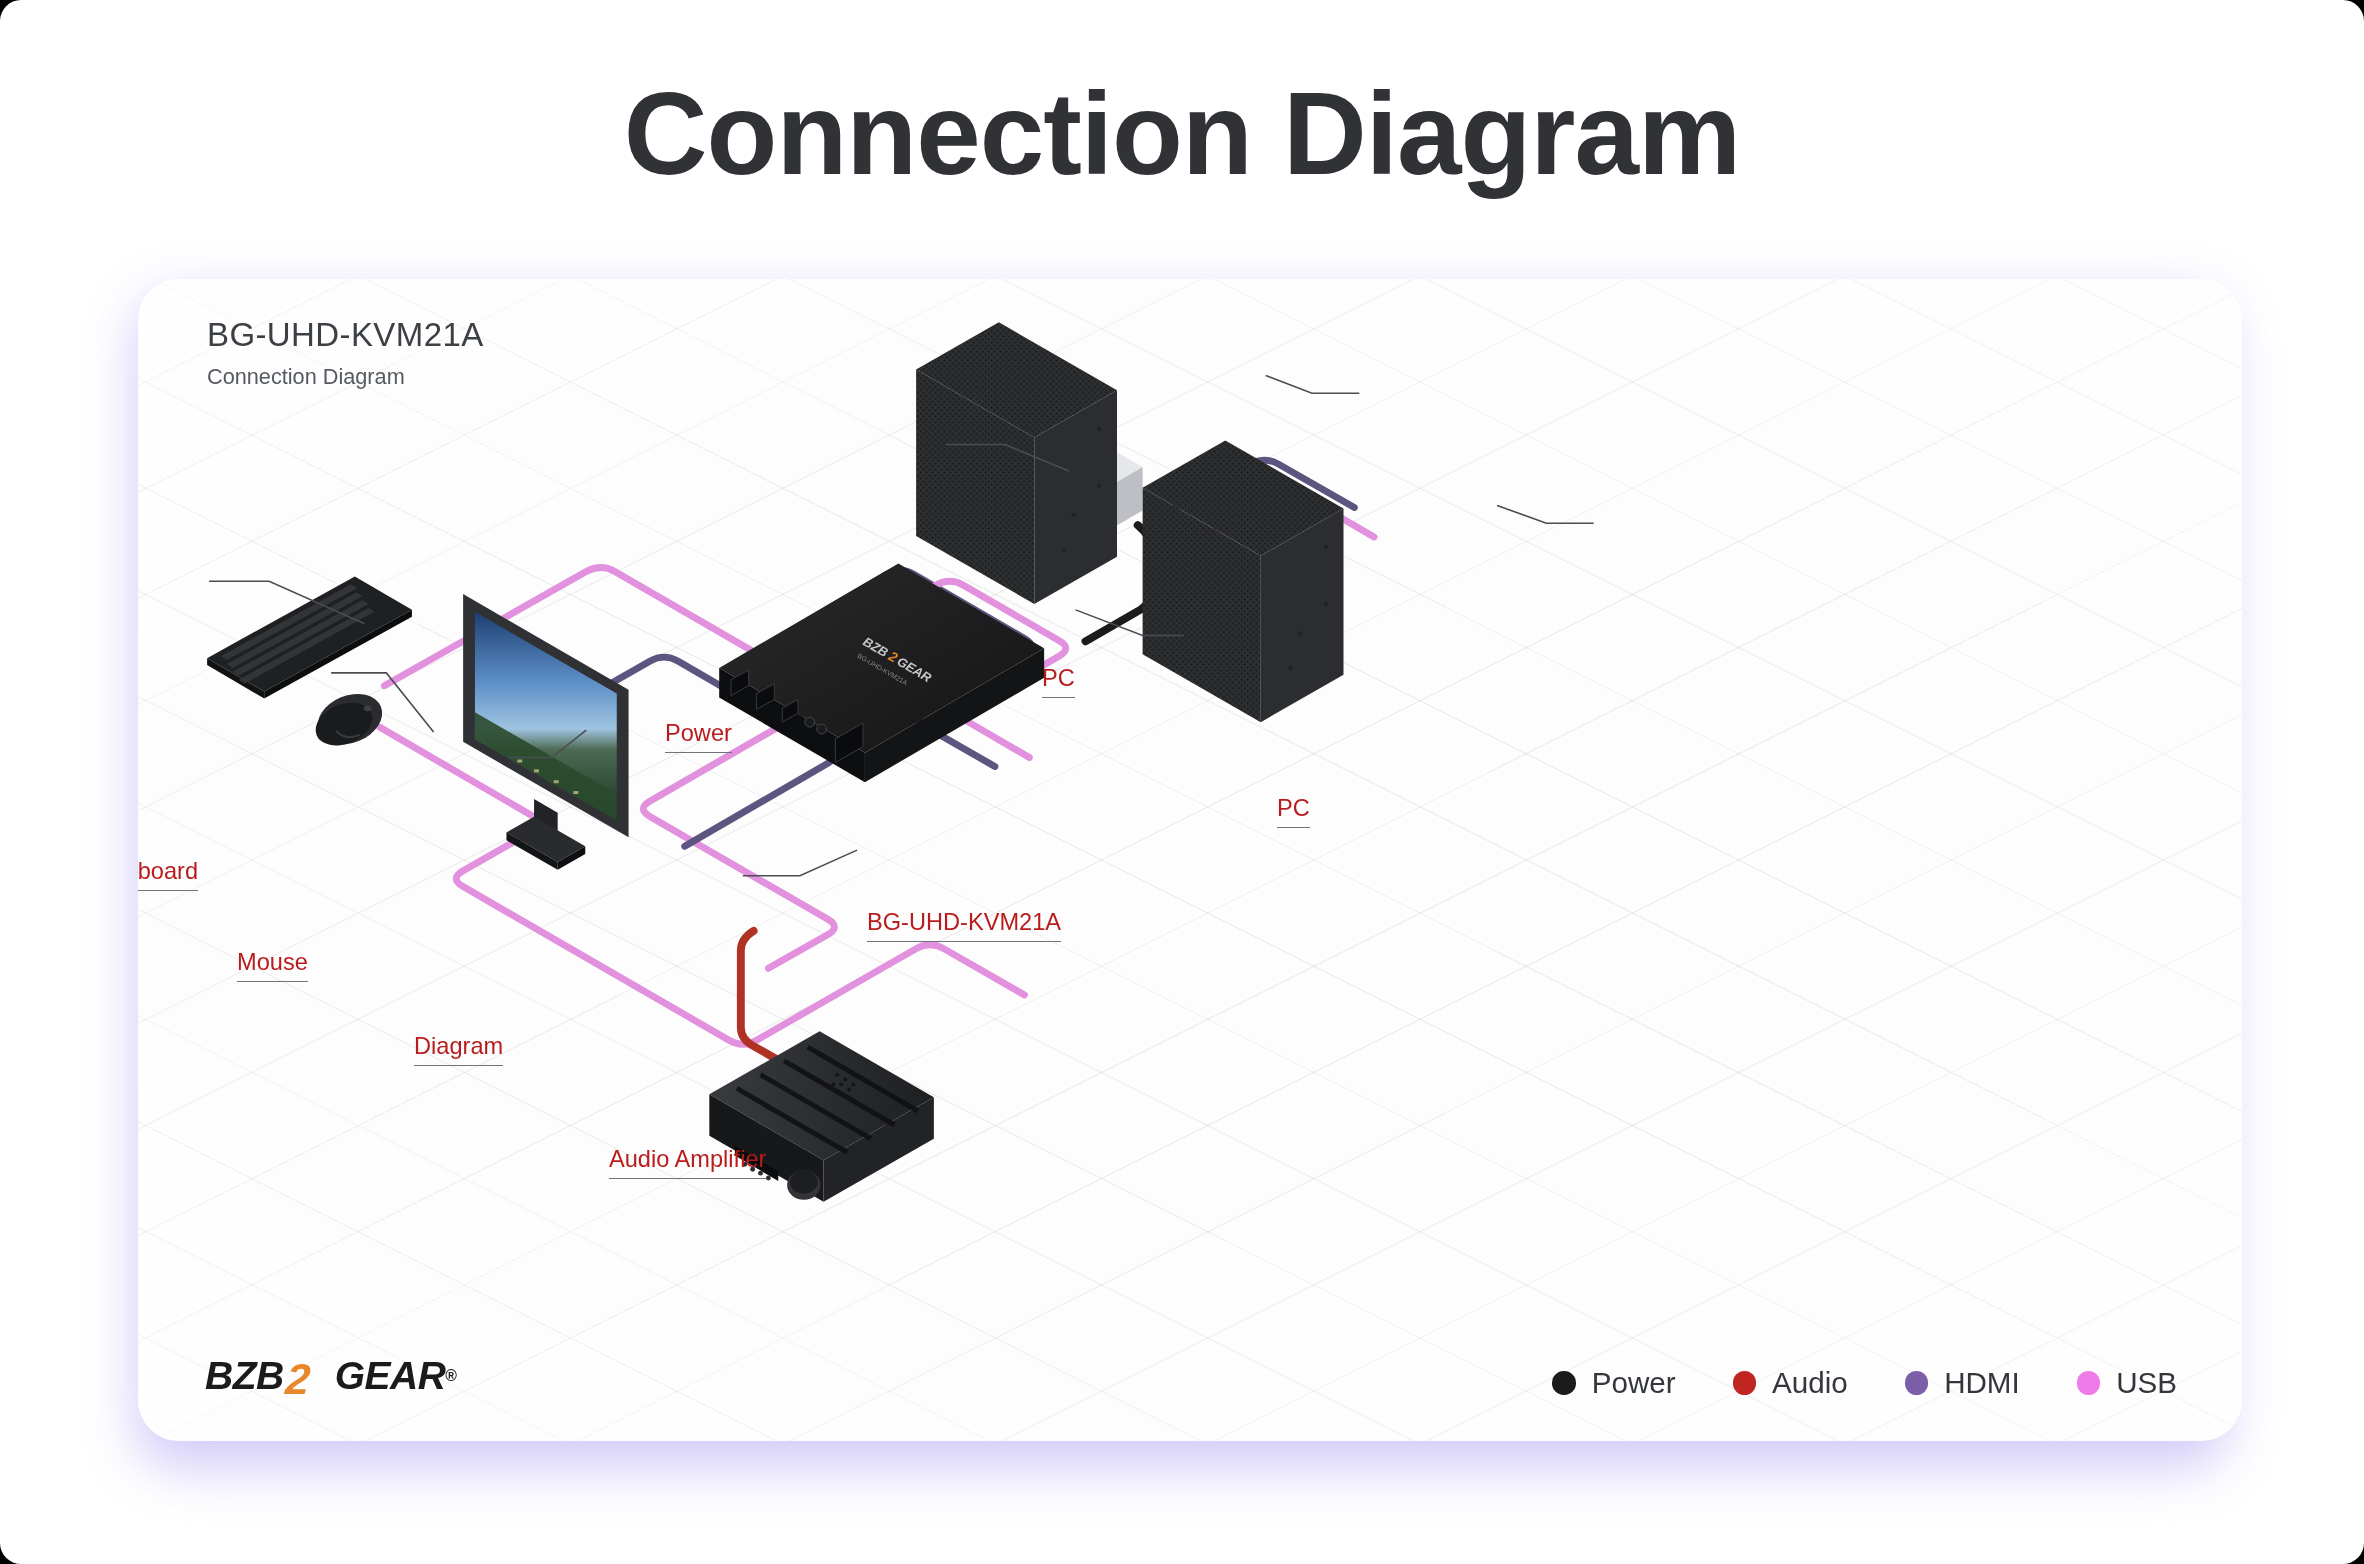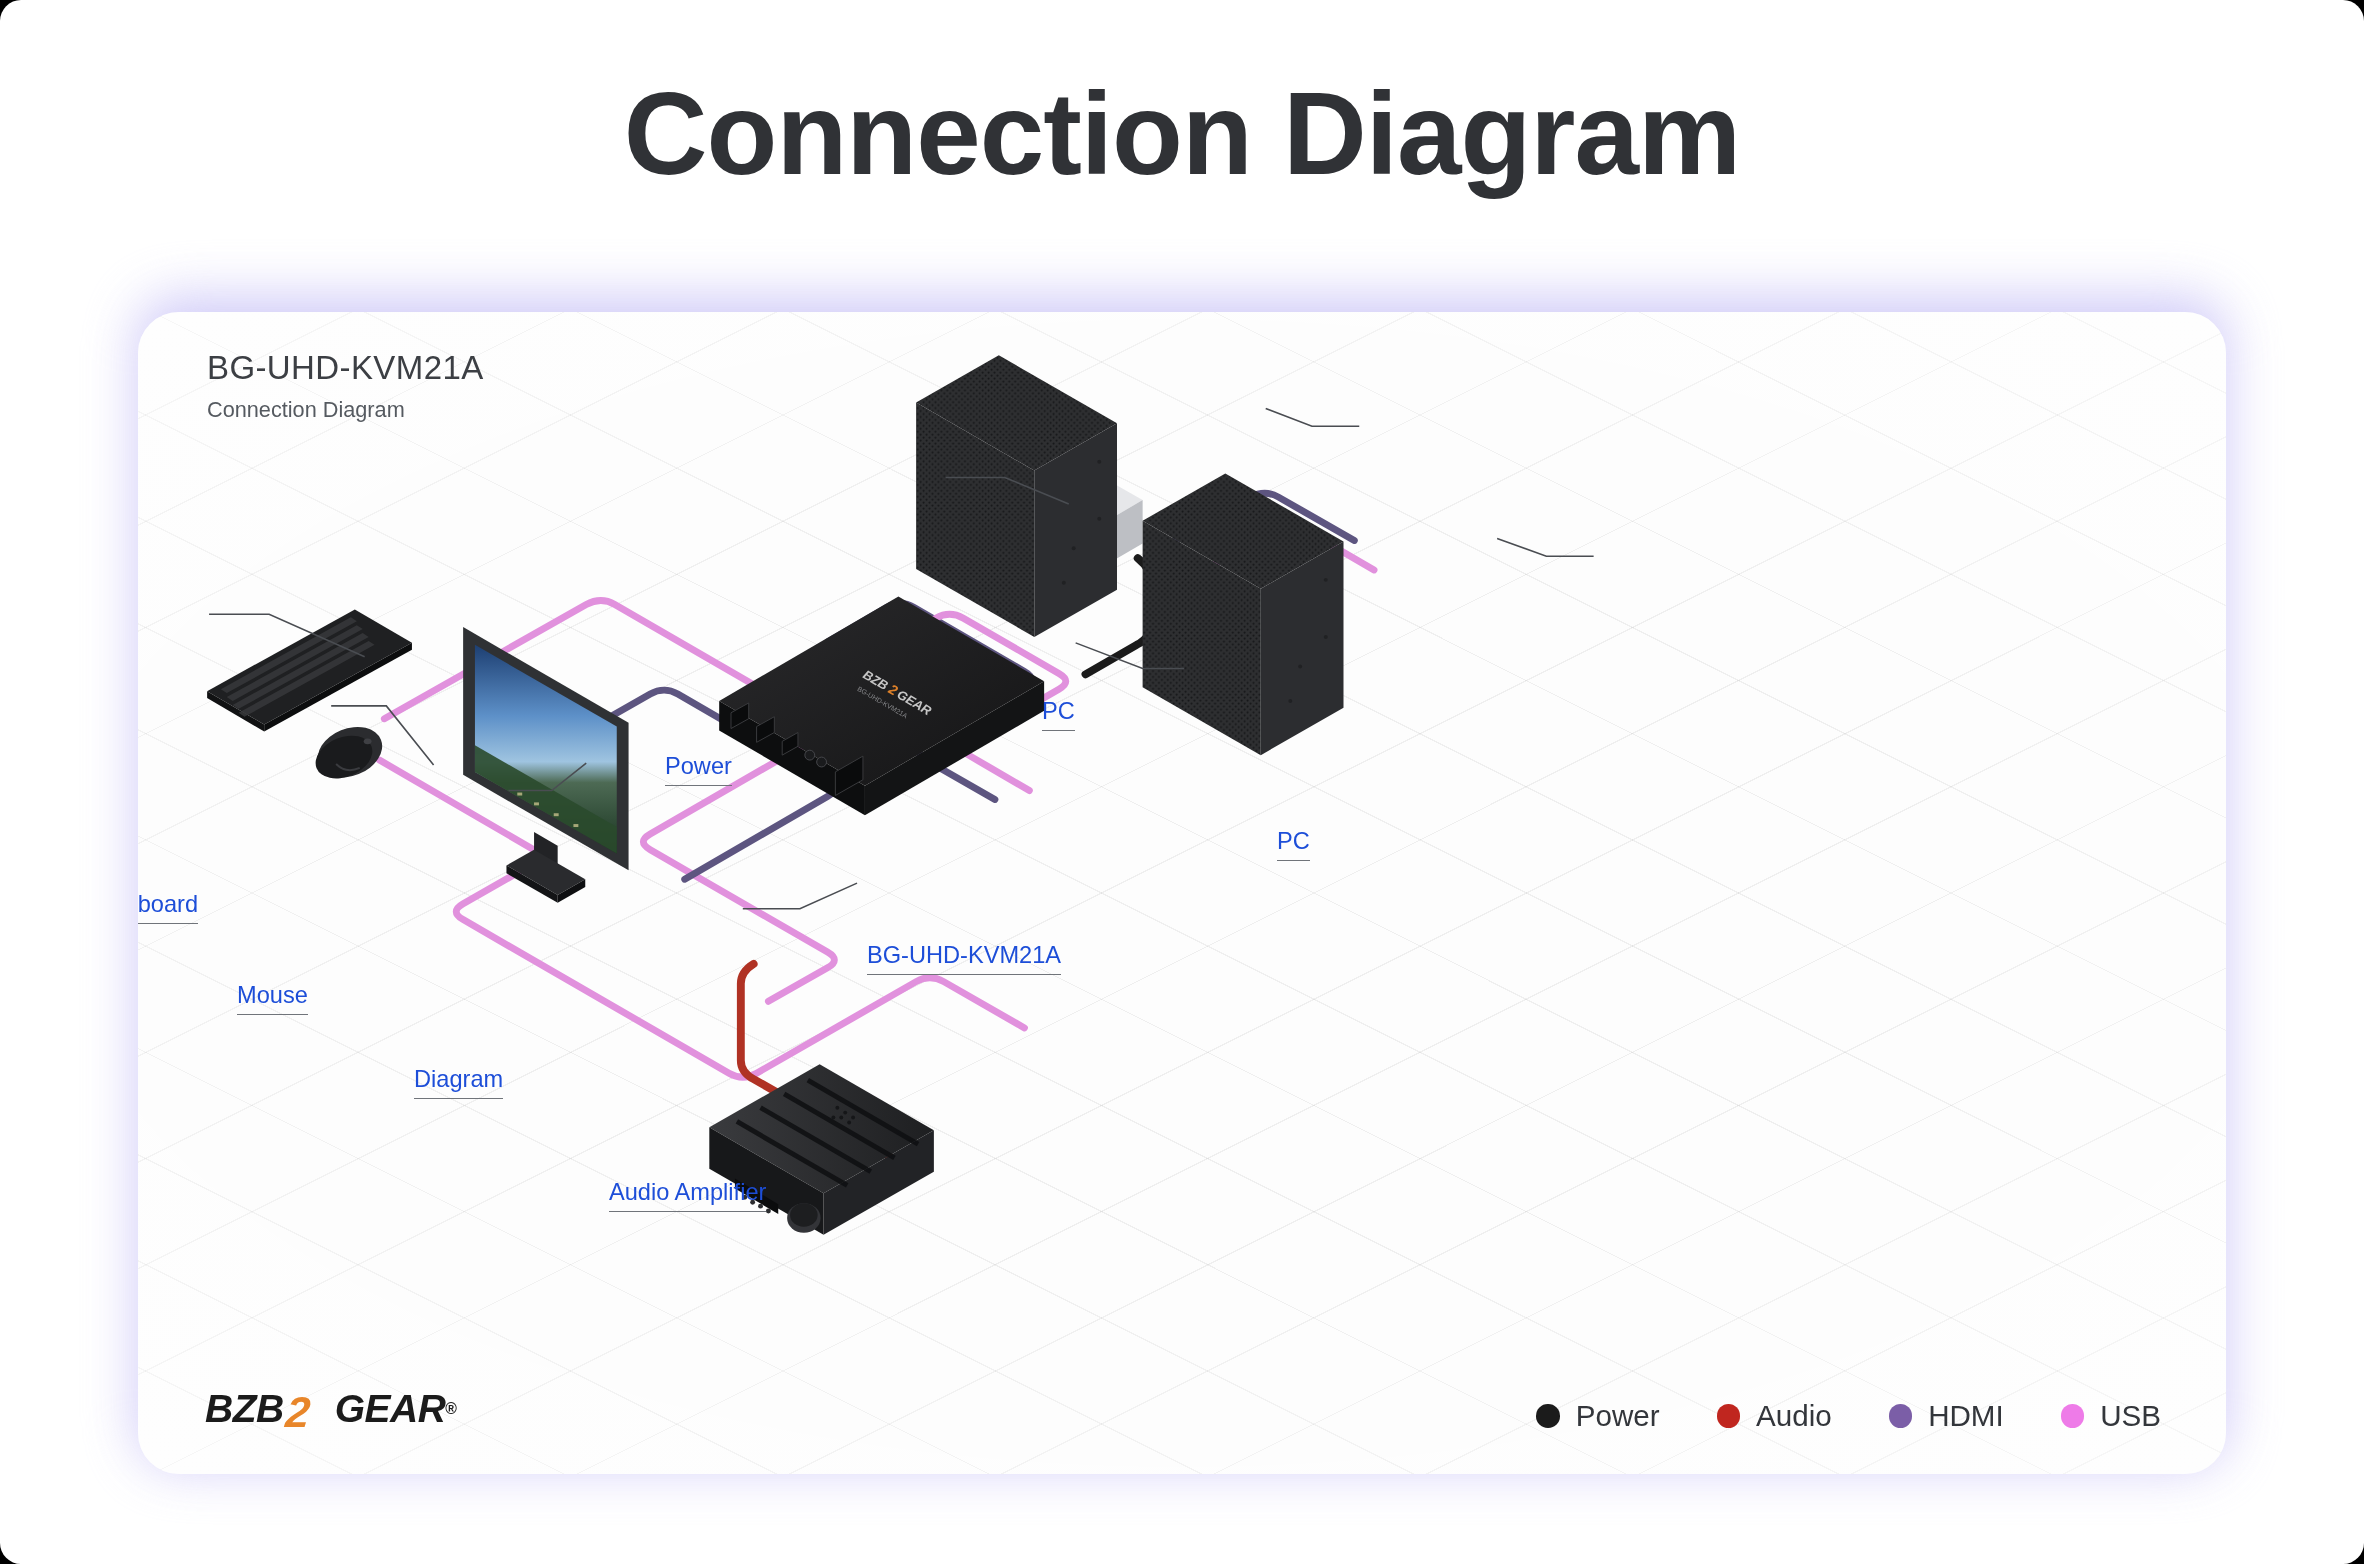--- a/index.html
+++ b/index.html
@@ -31,25 +31,26 @@
     position: absolute;
     left: 136px; top: 296px;
     width: 2092px; height: 1172px;
     border-radius: 43px;
     background: #c9c3f7;
     filter: blur(25.6px);
     opacity: .85;
   }
   .card {
     position: absolute;
-    left: 138px; top: 312px;
+    left: 138px; top: 279px;
     width: 2088px; height: 1162px;
     border-radius: 41px;
     background: #fdfdfd;
     overflow: hidden;
+    padding-left: 16px;
   }
   .grid-bg {
     position: absolute; inset: 0;
     background-image:
       repeating-linear-gradient(26.57deg, rgba(0,0,0,0.055) 0 1.2px, rgba(0,0,0,0) 1.2px 95px),
       repeating-linear-gradient(153.43deg, rgba(0,0,0,0.055) 0 1.2px, rgba(0,0,0,0) 1.2px 95px);
   }
   .grid-fade {
     position: absolute; inset: 0;
     background:
@@ -64,21 +65,21 @@
   }
   .card-head .h2 {
     font-size: 21.7px; color: #555a60; margin-top: 9.9px; font-weight: 400;
   }
   .stage { position: absolute; inset: 0; }
   .stage svg { position: absolute; left: 0; top: 0; }
 
   .lbl {
     position: absolute;
     font-size: 23.6px;
-    color: #1d4ed8;
+    color: #b91c1c;
     white-space: nowrap;
     padding-bottom: 4.9px;
     border-bottom: 1.6px solid #70747a;
   }
 
   .legend {
     position: absolute;
     right: 65px; bottom: 41px;
     display: flex; align-items: center; gap: 57px;
   }

